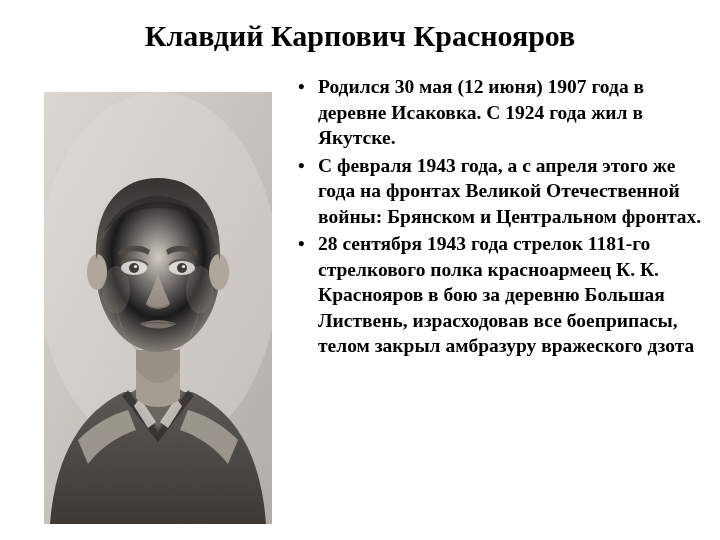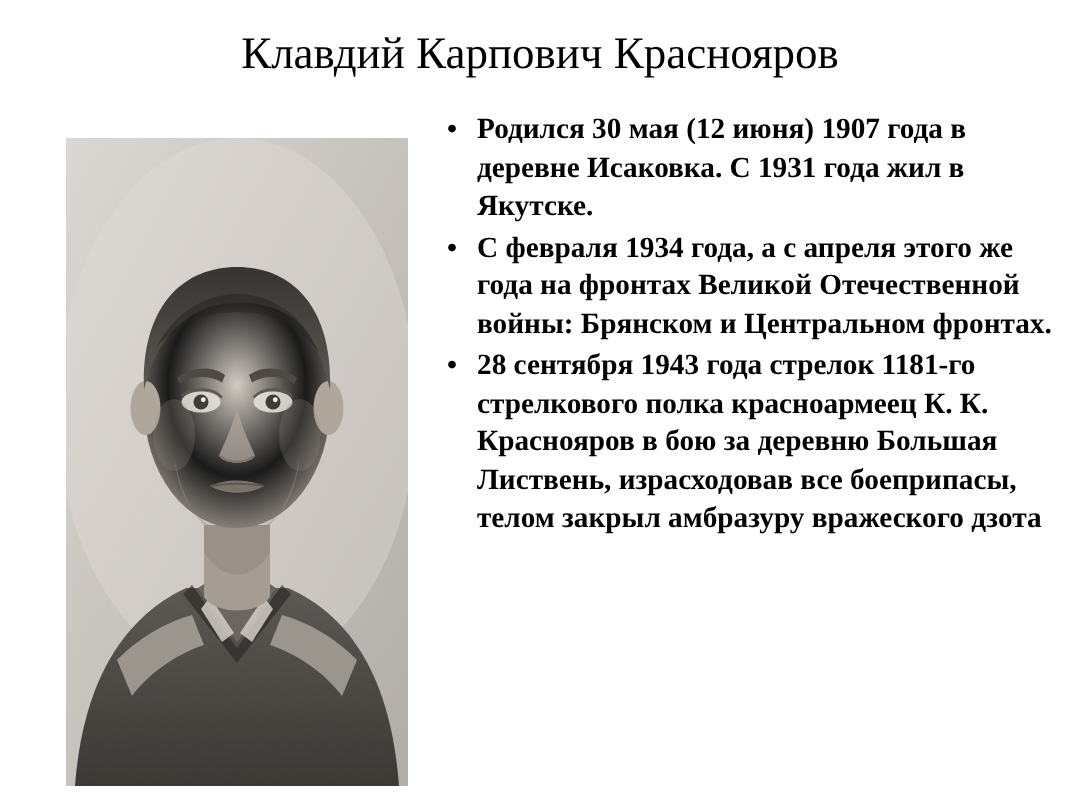--- a/index.html
+++ b/index.html
@@ -20,21 +20,21 @@
     background: #ffffff;
   }
   .slide-title {
     position: absolute;
     left: 0;
     top: 18px;
     width: 720px;
     text-align: center;
     font-family: "Liberation Serif", serif;
     font-size: 30px;
-    font-weight: normal;
+    font-weight: bold;
     color: #000000;
     line-height: 36px;
     letter-spacing: 0px;
   }
   .portrait-wrap {
     position: absolute;
     left: 44px;
     top: 92px;
     width: 228px;
     height: 432px;
@@ -168,19 +168,19 @@
       <ellipse cx="72" cy="198" rx="14" ry="24" fill="#8d8479" opacity="0.25"></ellipse>
       <ellipse cx="156" cy="198" rx="14" ry="24" fill="#8d8479" opacity="0.25"></ellipse>
 
       <rect x="0" y="0" width="228" height="432" filter="url(#grain)" fill="#ffffff" opacity="0.10"></rect>
       <rect x="0" y="0" width="228" height="432" fill="none" stroke="#ffffff" stroke-width="0"></rect>
     </svg>
   </div>
 
   <div class="content">
     <ul class="bullets">
-      <li>Родился 30 мая (12 июня) 1907 года в деревне Исаковка. С 1931 года жил в Якутске.</li>
-      <li>С февраля 1934 года, а с апреля этого же года на фронтах Великой Отечественной войны: Брянском и Центральном фронтах.</li>
+      <li>Родился 30 мая (12 июня) 1907 года в деревне Исаковка. С 1924 года жил в Якутске.</li>
+      <li>С февраля 1943 года, а с апреля этого же года на фронтах Великой Отечественной войны: Брянском и Центральном фронтах.</li>
       <li>28 сентября 1943 года стрелок 1181-го стрелкового полка красноармеец К. К. Краснояров в бою за деревню Большая Листвень, израсходовав все боеприпасы, телом закрыл амбразуру вражеского дзота</li>
     </ul>
   </div>
 
 </div>
 
 </body></html>

